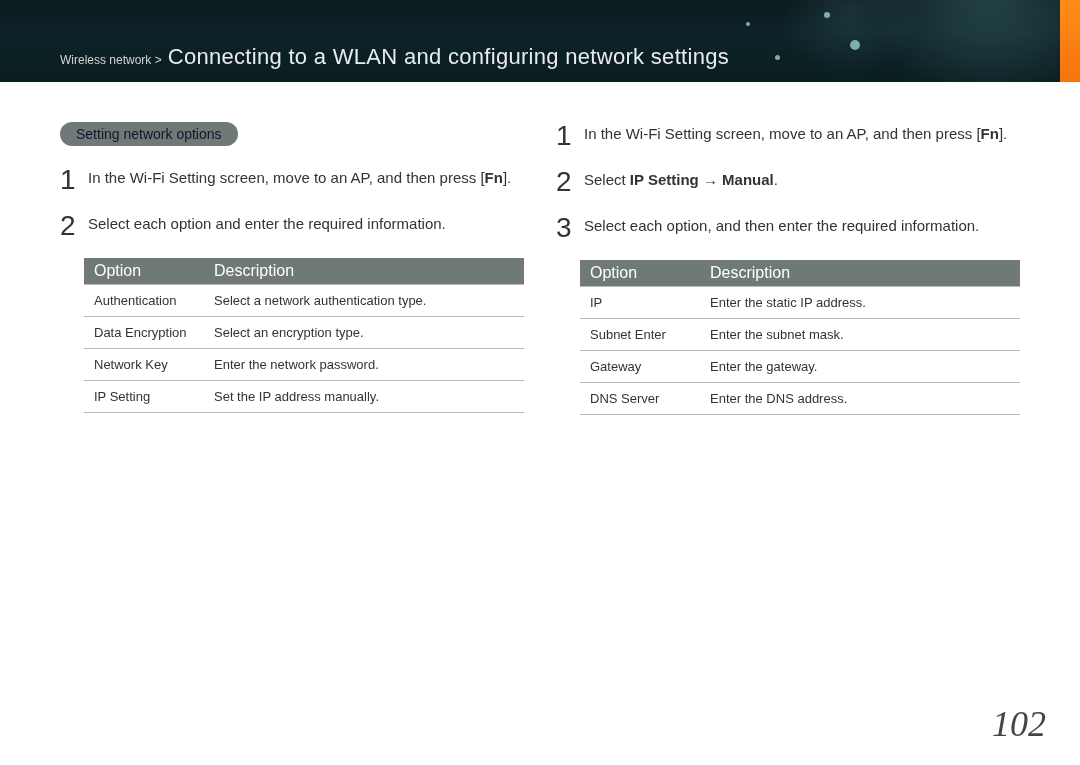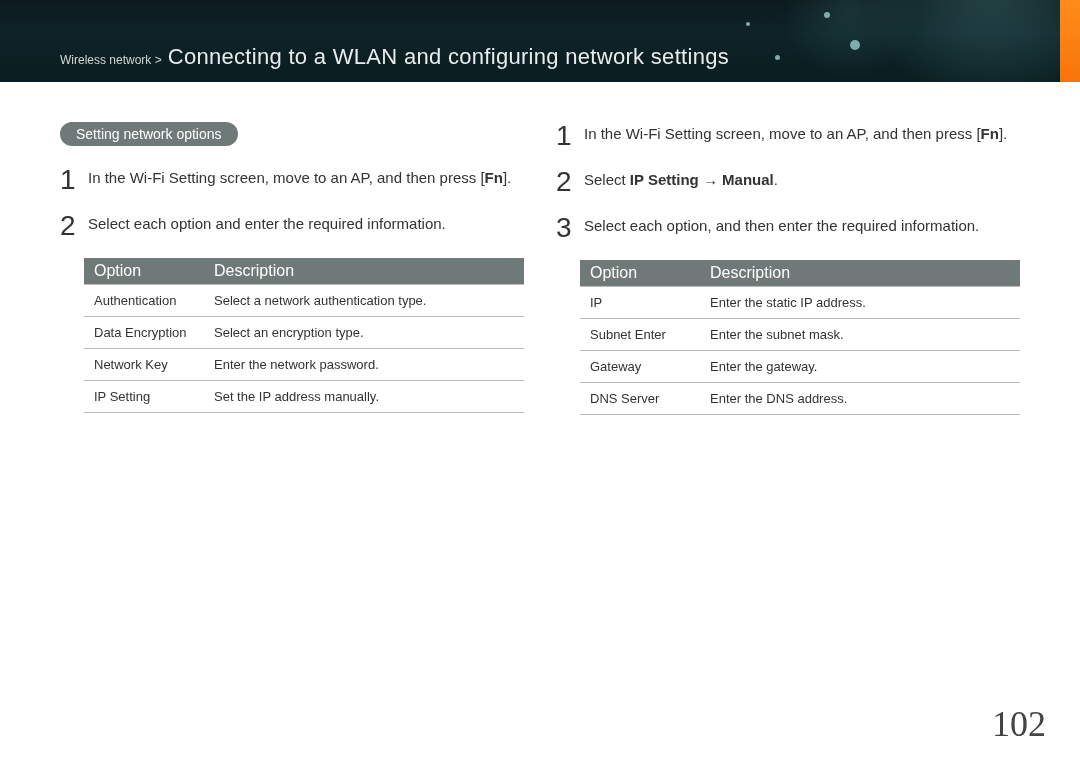--- a/index.html
+++ b/index.html
@@ -30,39 +30,39 @@
   .main-title { font-size: 22px; font-weight: 300; letter-spacing: .3px; }
   .orange-tab {
     position: absolute; right: 0; top: 0; width: 20px; height: 90px;
     background: linear-gradient(to bottom, #ff8c1a, #f6720a);
   }
 
   .page { position: relative; padding: 40px 60px 0 60px; display: flex; gap: 32px; }
   .col { flex: 1 1 0; }
 
   .pill {
-    display: inline-block; background: #6f7a78; color: #ffffff;
+    display: inline-block; background: #6f7a78; color: #0f172a;
     font-size: 14px; padding: 4px 16px; border-radius: 14px; margin-bottom: 20px;
   }
 
   .step { display: flex; gap: 12px; margin-bottom: 18px; line-height: 1.55; font-size: 15px; color:#333; }
   .num  { font-family: 'Arial Narrow', Arial, sans-serif; font-size: 28px; font-weight: 300; color:#333; line-height: 1; min-width: 16px; }
   .step b { font-weight: bold; }
   .fn { font-family: Arial, sans-serif; font-weight: bold; }
 
   table { width: 100%; border-collapse: collapse; font-size: 13px; margin-top: 6px; }
   th { background: #6f7a78; color: #fff; text-align: left; padding: 4px 10px; font-weight: normal; font-size:16px; }
   td { padding: 8px 10px; border-bottom: 1px solid #bbb; color:#333; }
   td.opt { width: 120px; }
   tbody tr:first-child td { border-top: 1px solid #bbb; }
   .col table { margin-left: 24px; width: calc(100% - 24px); }
 
   .page-number {
     position: absolute; right: 34px; bottom: 20px;
-    font-family: 'Times New Roman', serif; font-size: 36px; color:#444;
+    font-family: 'Times New Roman', serif; font-style: italic; font-size: 36px; color:#444;
   }
 </style>
 </head>
 <body>
 
 <div class="header">
   <div class="bubs">
     <span class="bub" style="width:6px;height:6px;right:250px;top:12px"></span>
     <span class="bub" style="width:10px;height:10px;right:220px;top:40px"></span>
     <span class="bub" style="width:5px;height:5px;right:300px;top:55px"></span>

